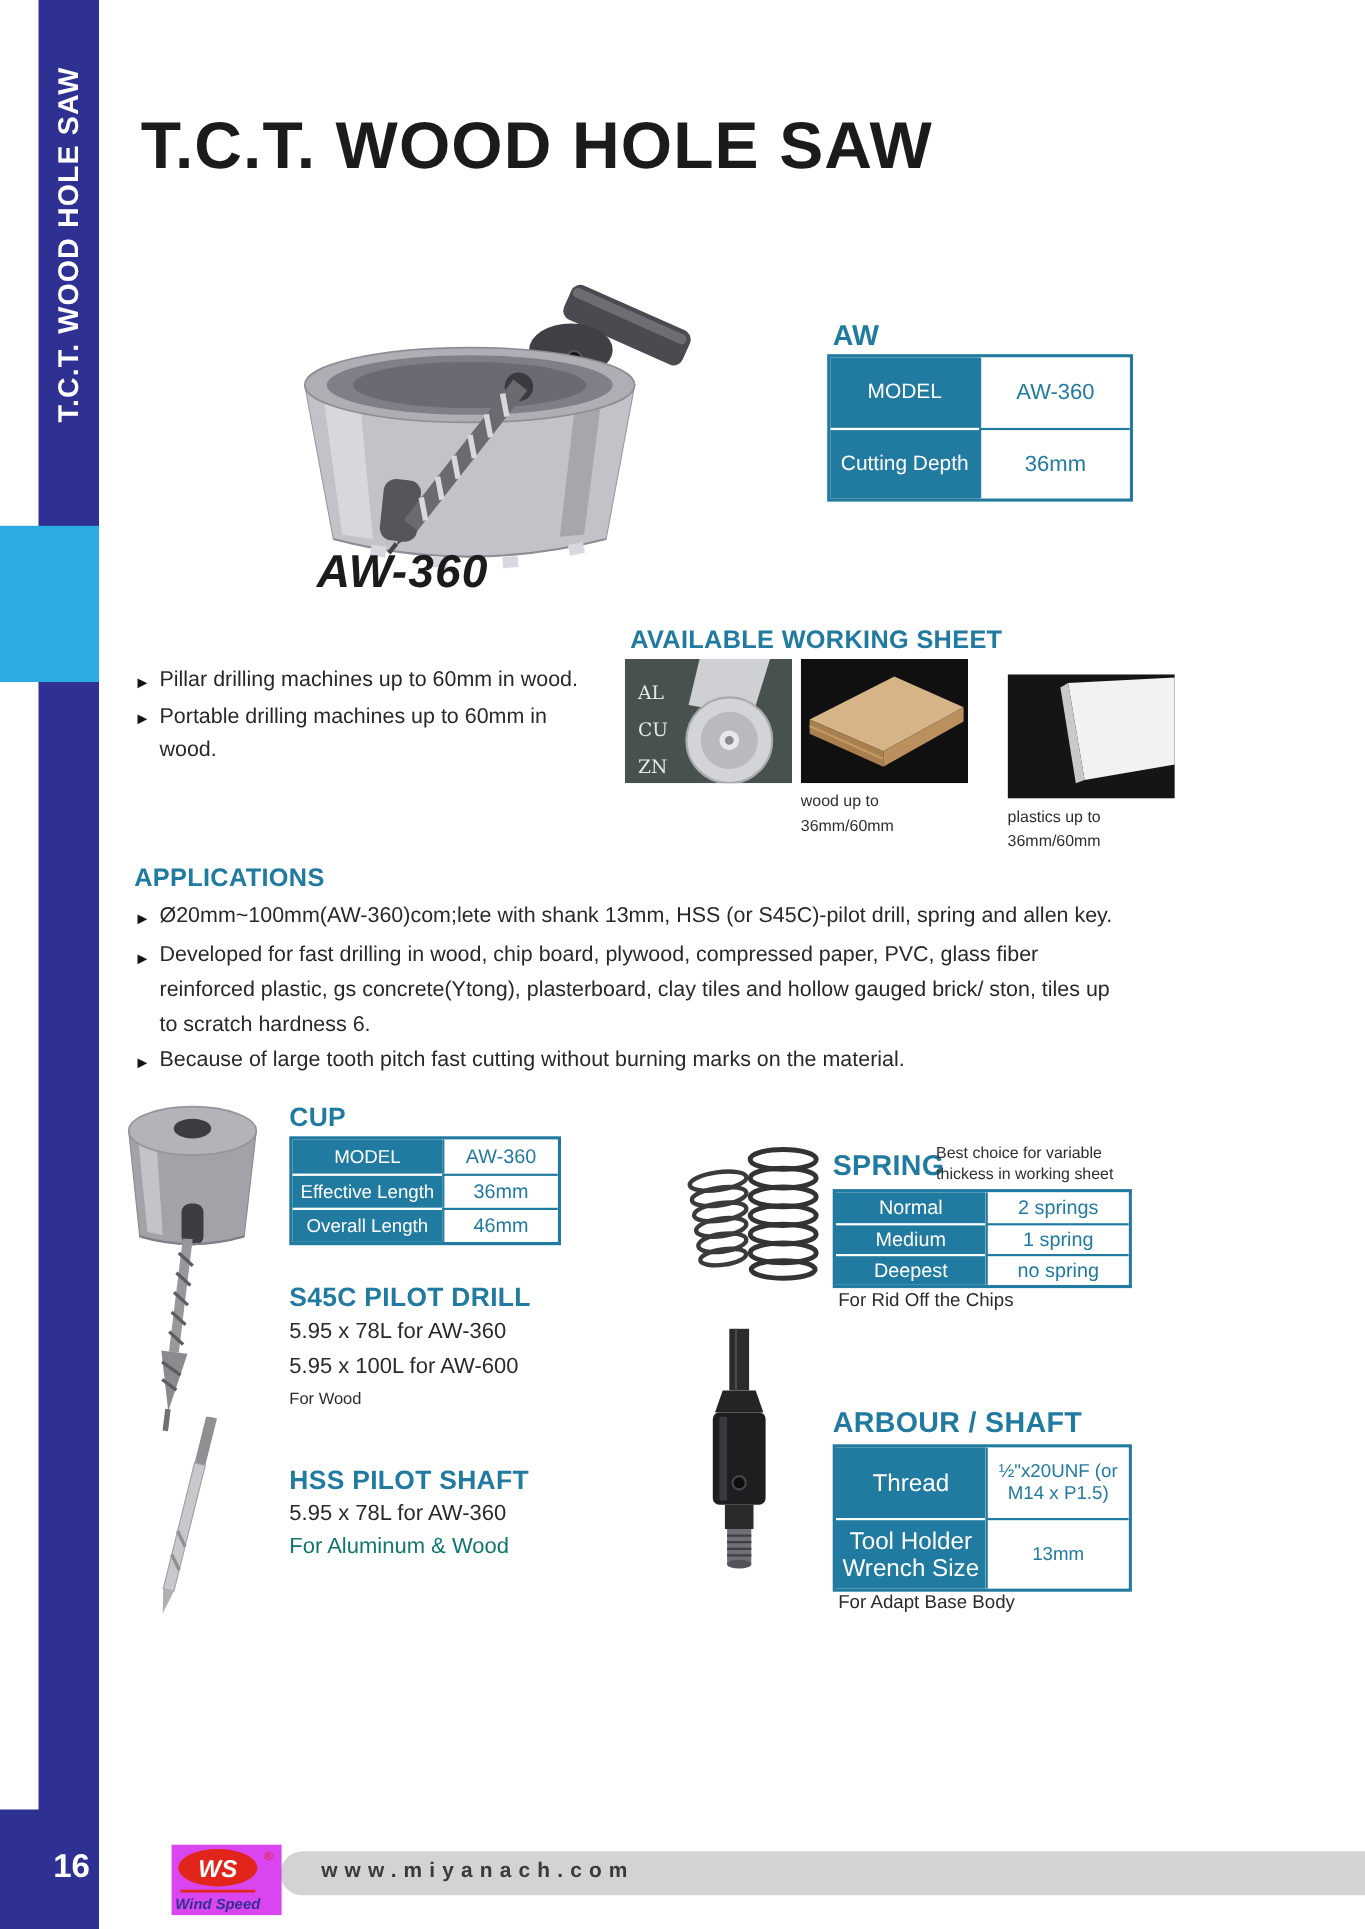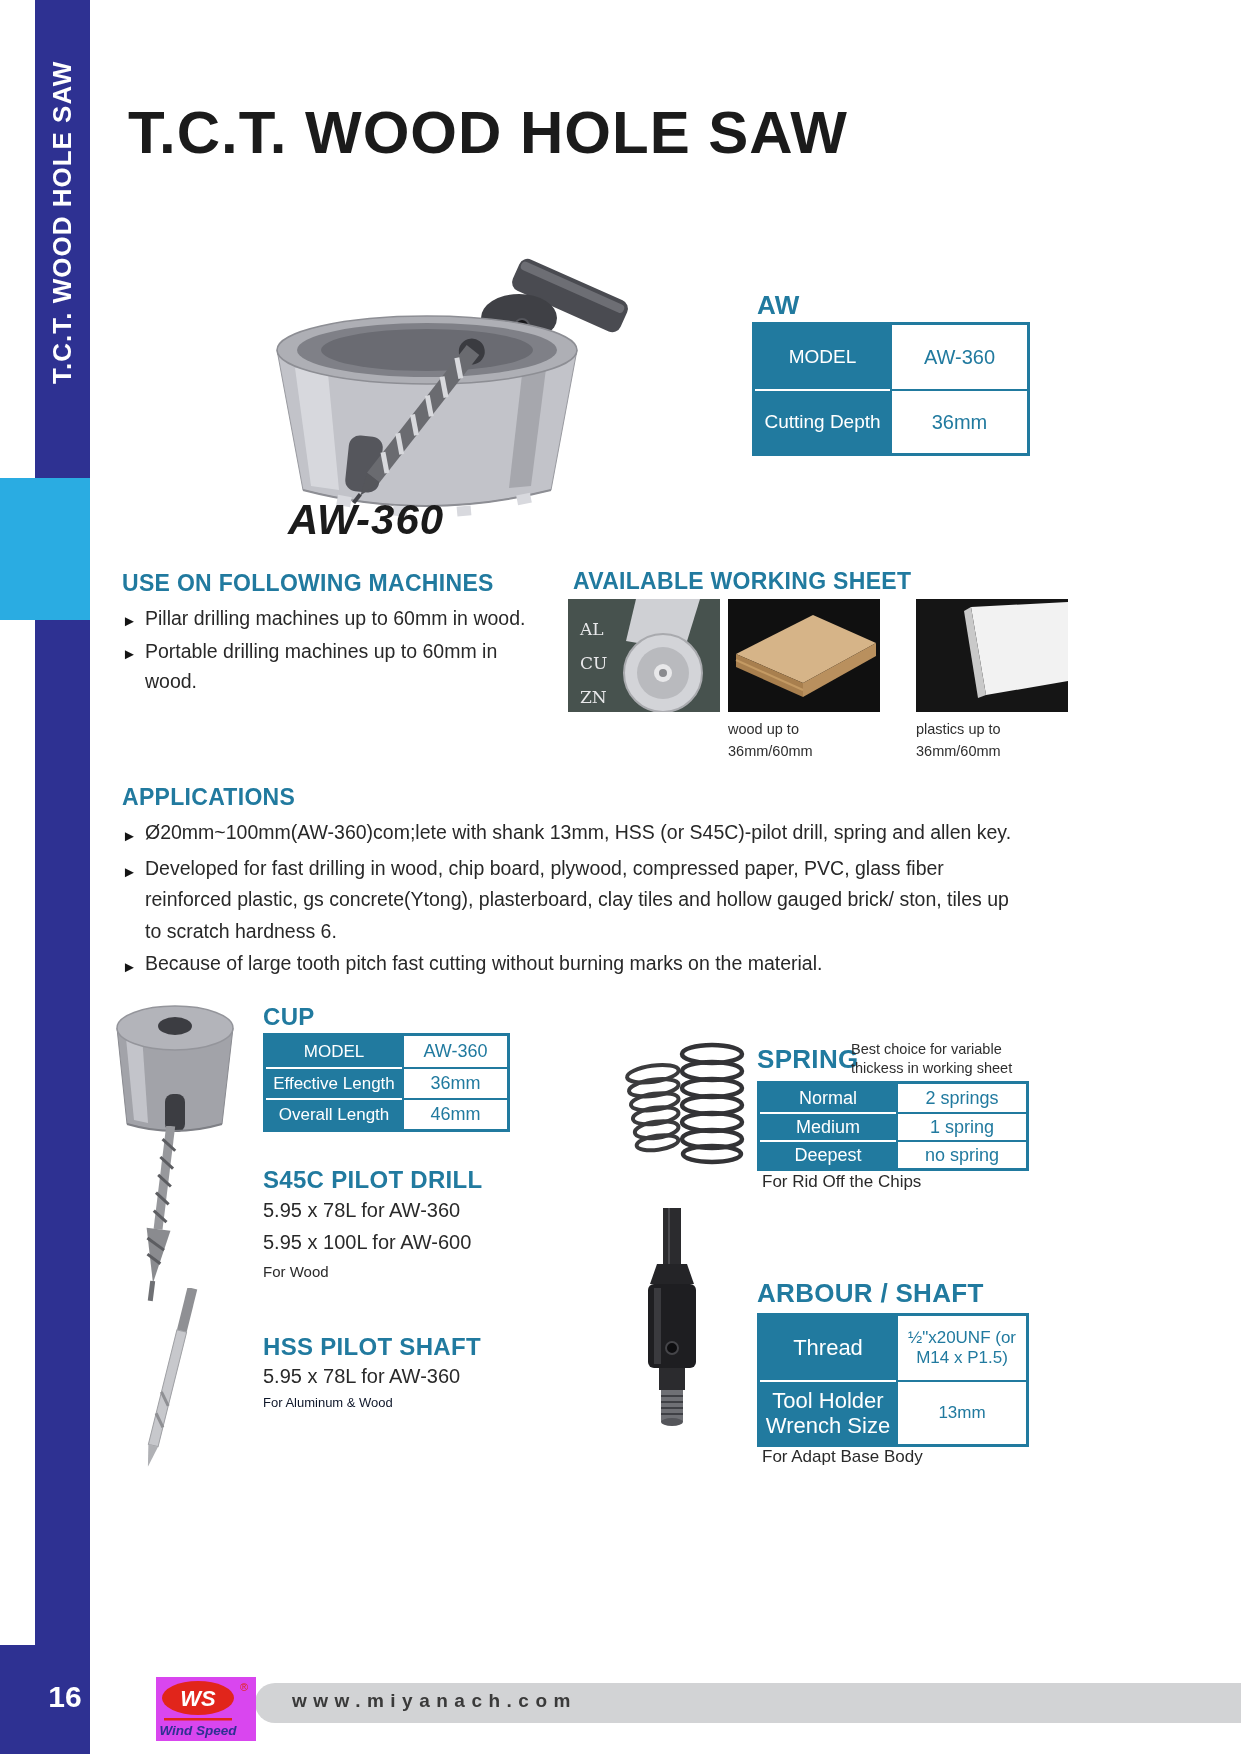--- a/index.html
+++ b/index.html
@@ -72,33 +72,33 @@
   .h-spring{left:757px;top:1044px;font-size:26px;}
   .h-s45c{left:263px;top:1166px;font-size:24px;}
   .h-hss{left:263px;top:1333px;font-size:24px;}
   .h-arbour{left:757px;top:1278px;font-size:26px;}
 
   .ws-item{width:152px;}
   .ws-photo{width:152px;height:113px;display:block;}
   .ws-cap{font-size:14.5px;line-height:22px;color:#2e2e2e;margin-top:6px;}
   .ws-1{left:568px;top:599px;}
   .ws-2{left:728px;top:599px;}
-  .ws-3{left:884px;top:599px;padding-left:32px;}
+  .ws-3{left:884px;top:613px;padding-left:32px;}
 
   .spring-note{left:851px;top:1040px;width:196px;font-size:14.5px;line-height:19px;color:#2e2e2e;}
   .footnote{font-size:17px;color:#2a2a2a;}
   .fn-spring{left:762px;top:1172px;}
   .fn-arbour{left:762px;top:1447px;}
 
   .drill-line{font-size:20px;color:#2a2a2a;}
   .s45c-l1{left:263px;top:1199px;}
   .s45c-l2{left:263px;top:1231px;}
   .s45c-note{left:263px;top:1263px;font-size:15px;color:#2a2a2a;}
   .hss-l1{left:263px;top:1365px;}
-  .hss-note{left:263px;top:1395px;font-size:13px;color:#0f172a;}
+  .hss-note{left:263px;top:1395px;font-size:20px;color:#0f766e;}
 
   
   .site-bar{left:255px;top:1683px;width:986px;height:40px;background:#d2d3d5;border-radius:20px 0 0 20px;}
   .site-text{left:292px;top:1690px;font-size:19px;font-weight:700;letter-spacing:6.5px;color:#3a3a3a;}
   .logo-box{left:156px;top:1677px;width:100px;height:64px;background:#d946ef;}
 
   .photo{display:block;}
 </style>
 </head>
 <body>
@@ -154,21 +154,20 @@
     <div class="t-row">
       <div class="cell cell-h">MODEL</div>
       <div class="cell cell-v">AW-360</div>
     </div>
     <div class="t-row">
       <div class="cell cell-h">Cutting Depth</div>
       <div class="cell cell-v">36mm</div>
     </div>
   </div>
 
-  <div class="abs sec-h h-machines">USE ON FOLLOWING MACHINES</div>
   <ul class="abs blist machines-list">
     <li class="b-item">
       <span class="b-mark">►</span>
       <span>Pillar drilling machines up to 60mm in wood.</span>
     </li>
     <li class="b-item">
       <span class="b-mark">►</span>
       <span>Portable drilling machines up to 60mm in wood.</span>
     </li>
   </ul>

